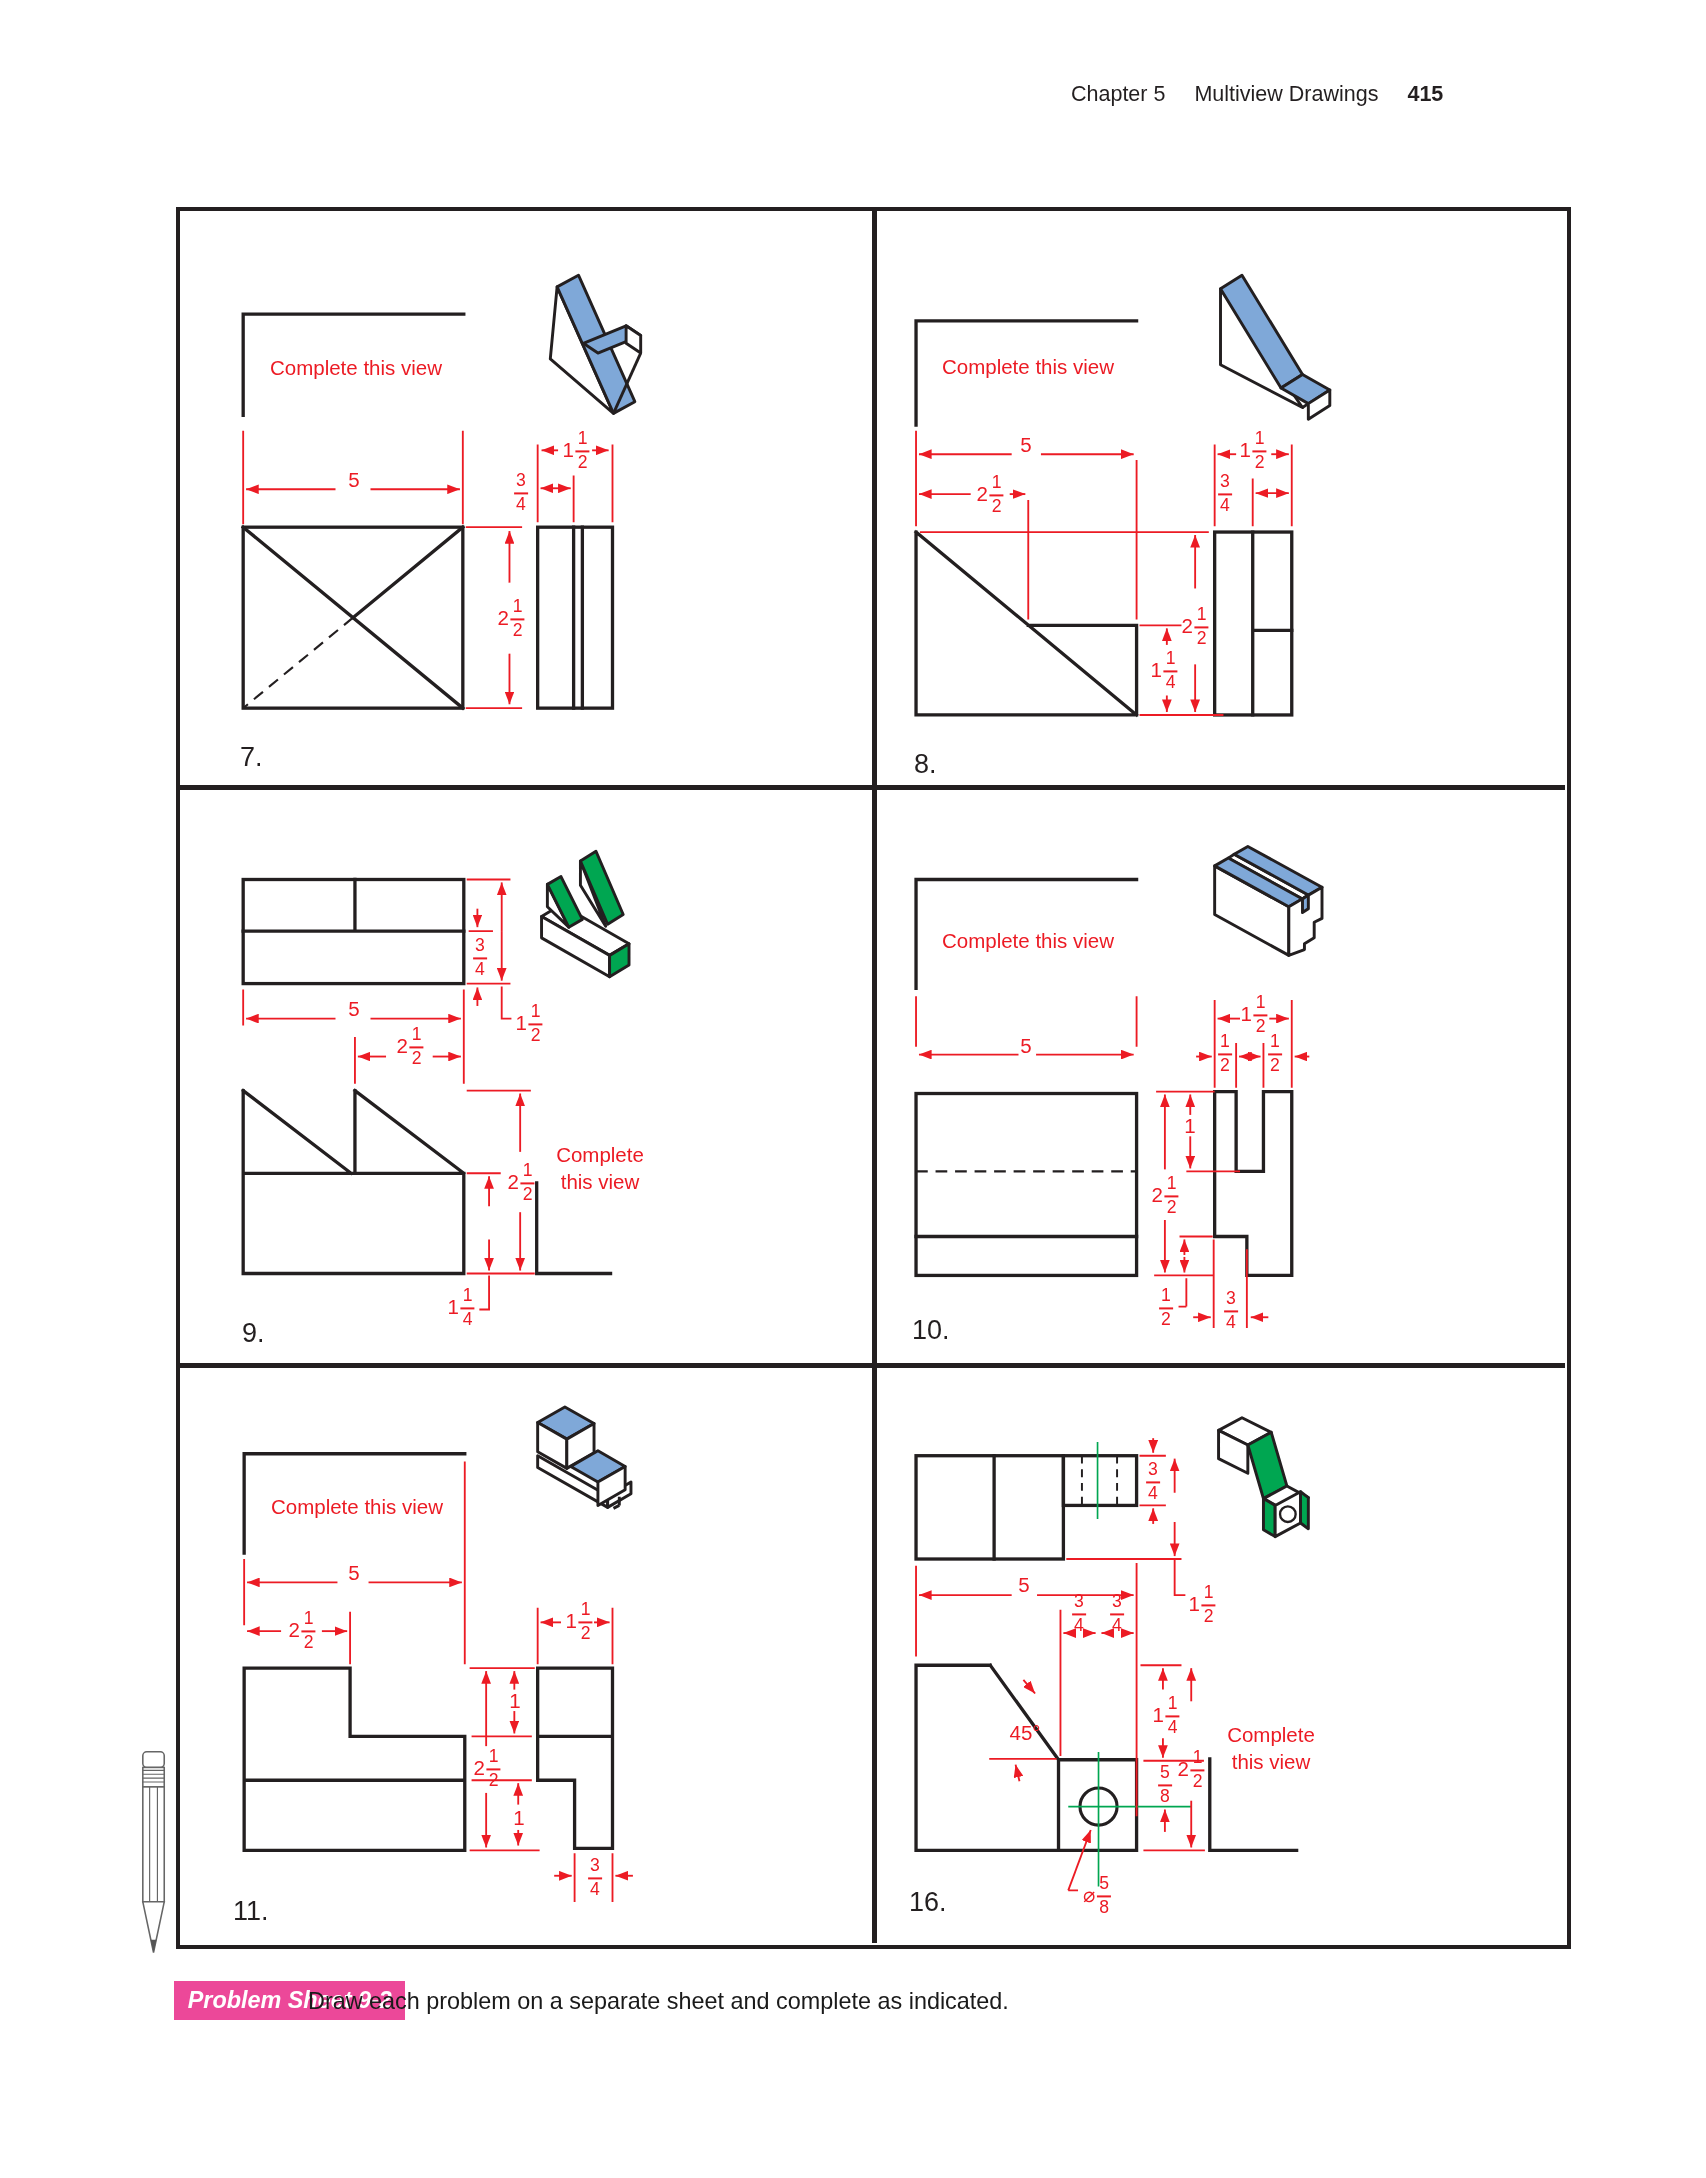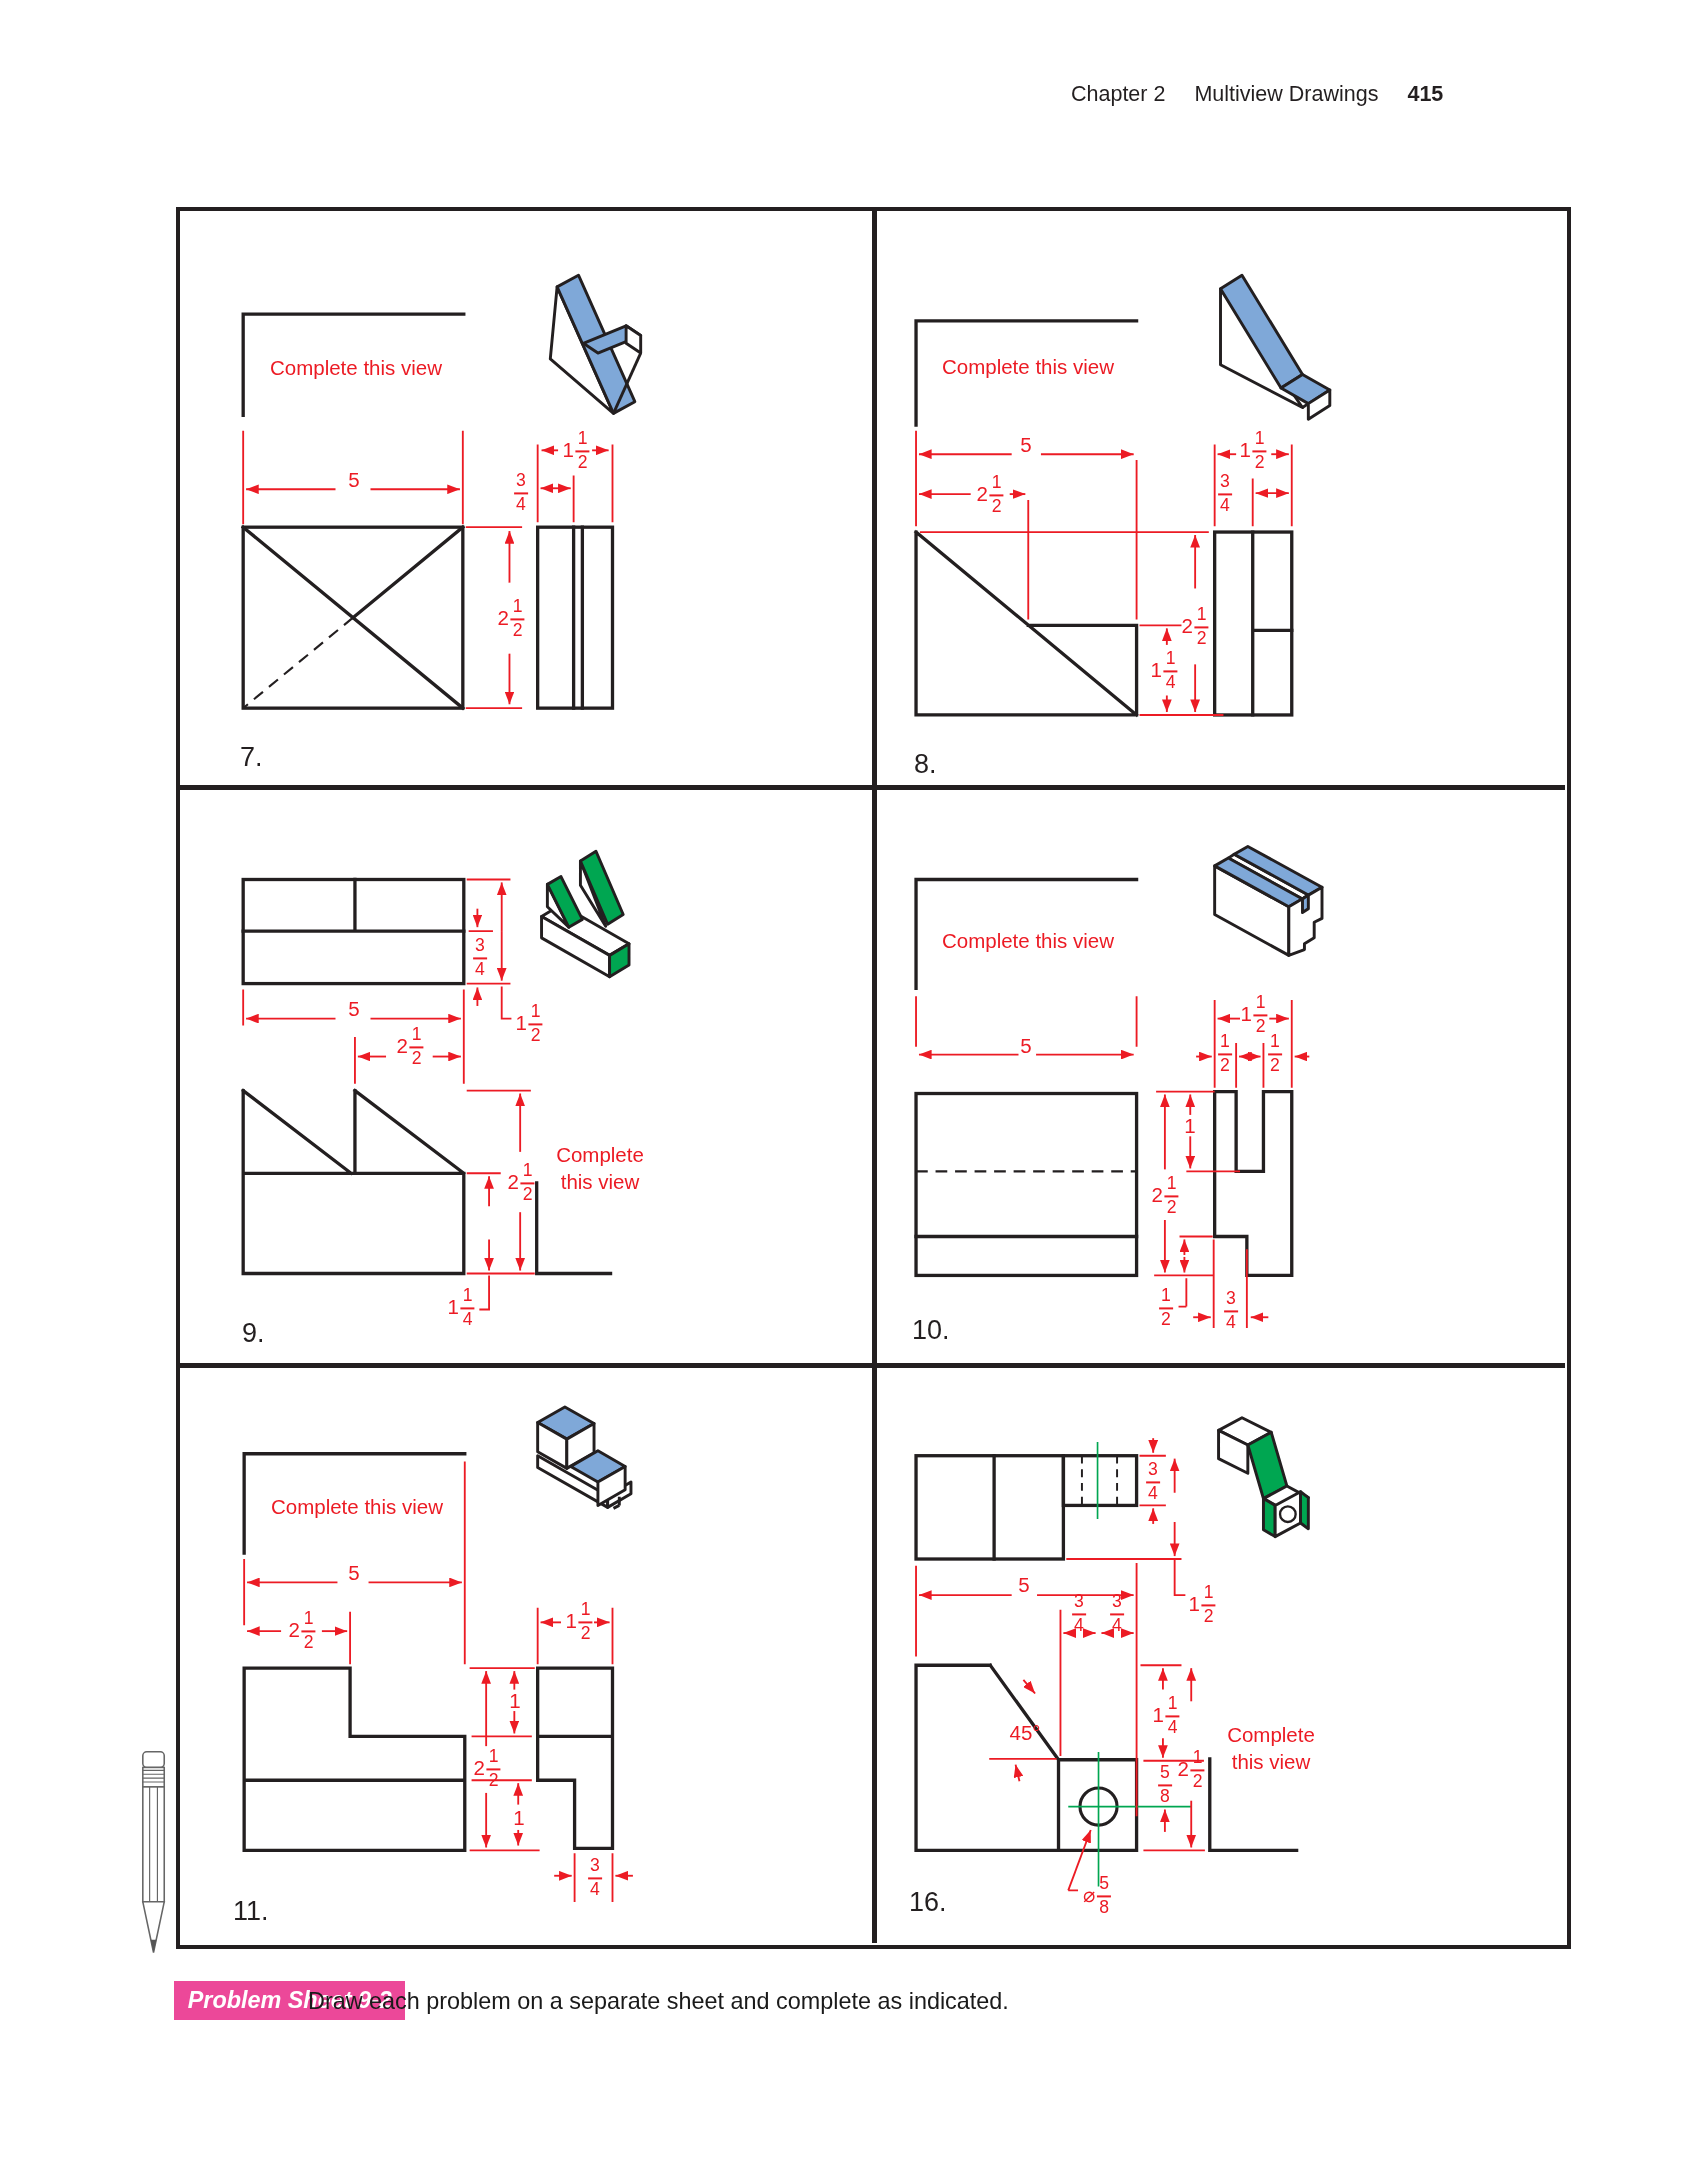--- a/index.html
+++ b/index.html
@@ -48,21 +48,21 @@
   .frac .fd{padding-top:2px;}
   .pencil{position:absolute;left:131px;top:1746px;width:47px;height:224px;}
   .badge{position:absolute;left:174px;top:1981px;background:#ec4899;color:#ffffff;
          font-size:23.4px;font-weight:bold;font-style:italic;padding:5.9px 13.7px;}
   .caption{position:absolute;left:308px;top:1988px;color:#1a1a1a;font-size:23.4px;}
 </style>
 </head>
 <body>
 
 <div class="hdr">
-  <span>Chapter 2</span>
+  <span>Chapter 5</span>
   <span>Multiview Drawings</span>
   <span class="pg">415</span>
 </div>
 
 <div class="grid">
   <div class="vdiv"></div>
   <div class="hdiv1"></div>
   <div class="hdiv2"></div>
 
   <div class="cell c7">

